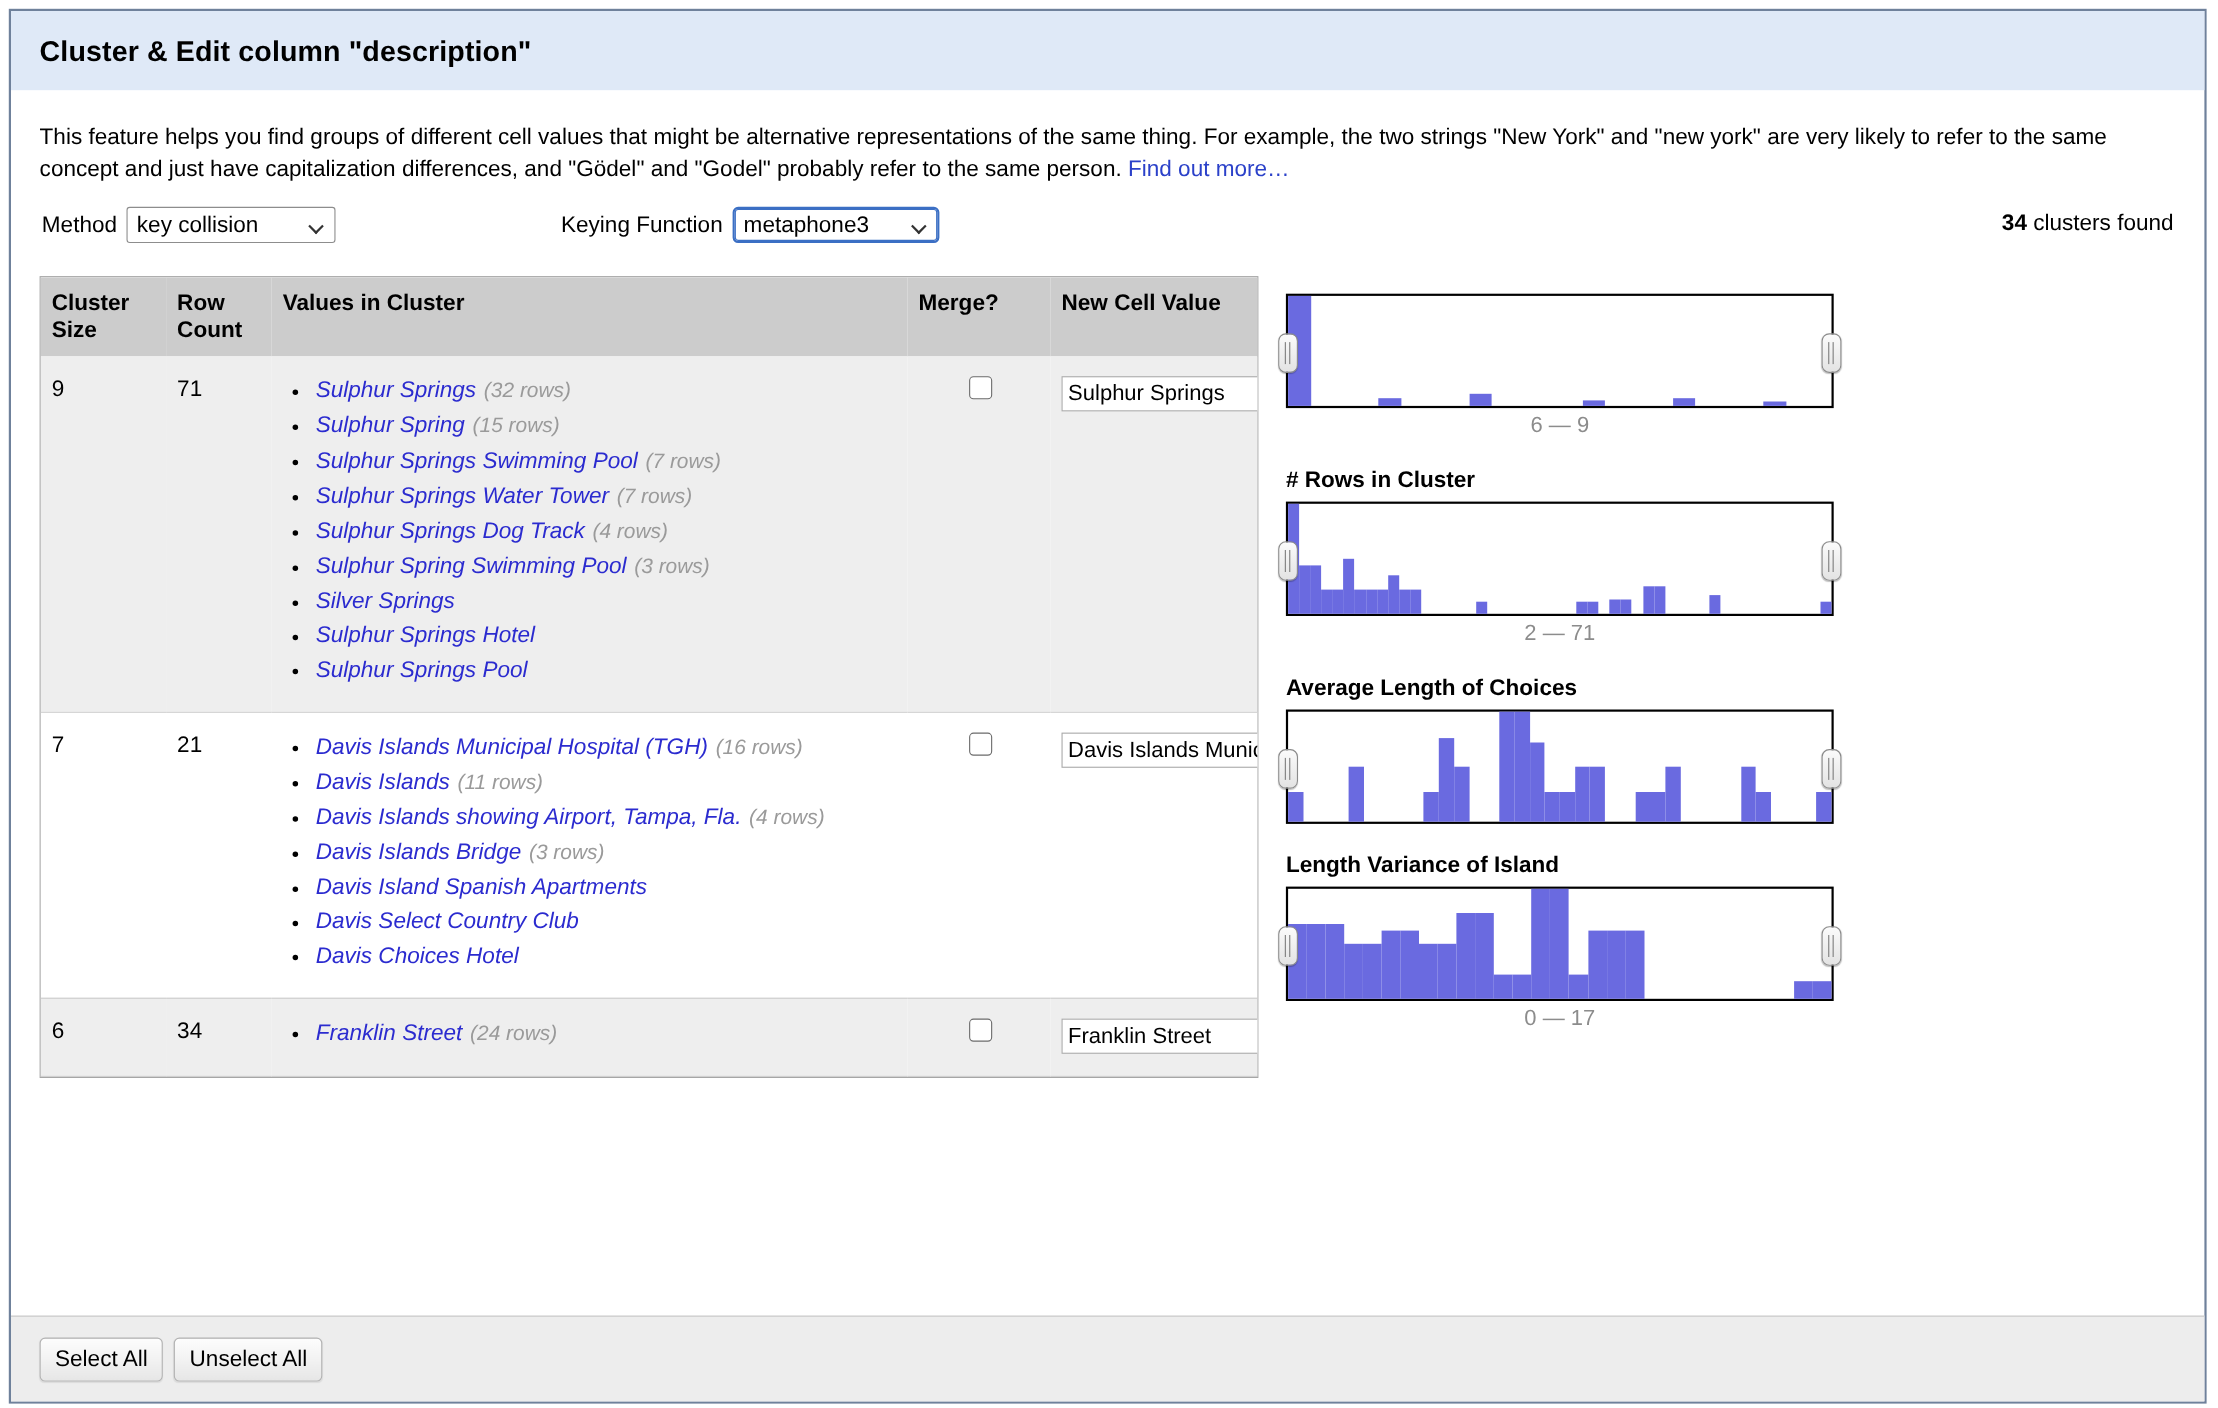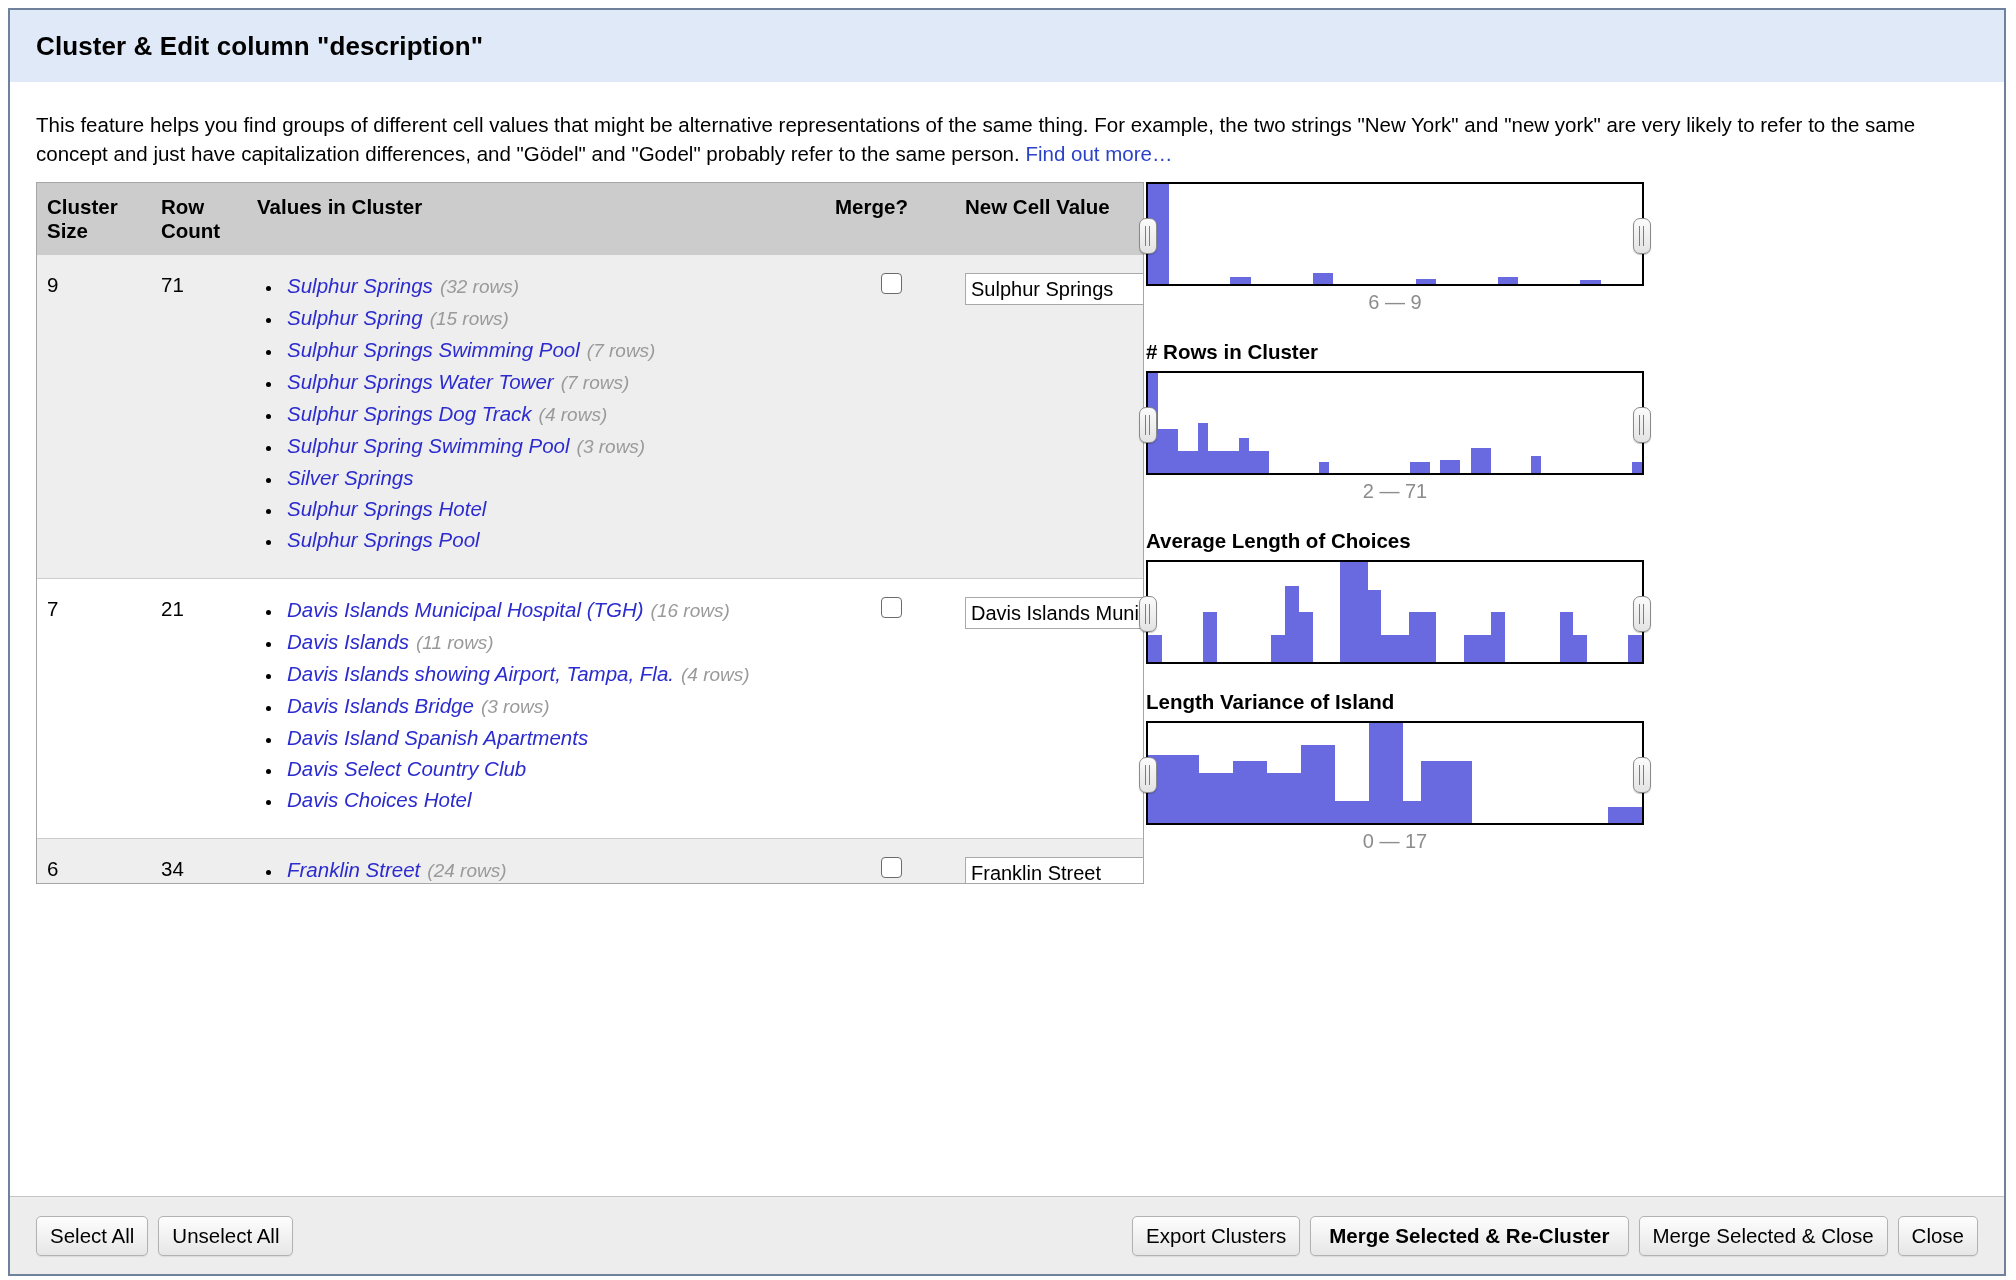--- a/index.html
+++ b/index.html
@@ -123,24 +123,25 @@
   .clusters-found {
     position: absolute;
     right: 2px;
     top: 3px;
     font-size: 20.5px;
   }
   .clusters-found b { font-weight: bold; }
 
   
   .main-area {
-    margin-top: 14px;
+    margin-top: 32px;
     display: flex;
-    gap: 0;
+    gap: 23px;
     height: 702px;
+    align-items: center;
   }
 
   .table-wrap {
     width: 1108px;
     border: 1px solid #a6a6a6;
     box-sizing: border-box;
     overflow: hidden;
     background: #ffffff;
     position: relative;
   }
@@ -324,20 +325,42 @@
   <div class="dlg-header">
     <div class="dlg-title">Cluster &amp; Edit column "description"</div>
   </div>
 
   <div class="dlg-body">
 
     <div class="intro">
       <span>This feature helps you find groups of different cell values that might be alternative representations of the same thing. For example, the two strings "New York" and "new york" are very likely to refer to the same concept and just have capitalization differences, and "Gödel" and "Godel" probably refer to the same person. </span><a href="#">Find out more…</a>
     </div>
 
+    <div class="controls">
+
+      <div class="ctl-group method">
+        <span>Method</span>
+        <span class="select-box sel-method">
+          <span>key collision</span>
+          <span class="caret"></span>
+        </span>
+      </div>
+
+      <div class="ctl-group keying">
+        <span>Keying Function</span>
+        <span class="select-box sel-keying focused">
+          <span>metaphone3</span>
+          <span class="caret"></span>
+        </span>
+      </div>
+
+      <div class="clusters-found">
+        <b>34</b><span> clusters found</span>
+      </div>
+    </div>
 
     <div class="main-area">
 
       <div class="table-wrap">
         <table class="clusters">
           <thead>
             <tr>
               <th class="col-size">Cluster Size</th>
               <th class="col-rows">Row Count</th>
               <th class="col-values">Values in Cluster</th>
@@ -583,21 +606,15 @@
         </div>
 
     </div>
   </div>
 
   <div class="dlg-footer">
     <div class="footer-left">
       <button class="btn">Select All</button>
       <button class="btn">Unselect All</button>
     </div>
-    <div class="footer-right">
-      <button class="btn">Export Clusters</button>
-      <button class="btn primary">Merge Selected &amp; Re-Cluster</button>
-      <button class="btn">Merge Selected &amp; Close</button>
-      <button class="btn">Close</button>
-    </div>
   </div>
 
 </div>
 
 </body></html>

